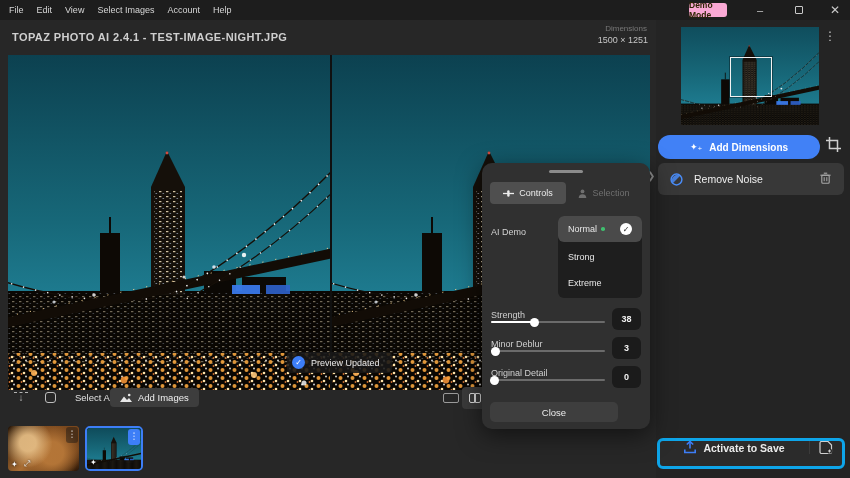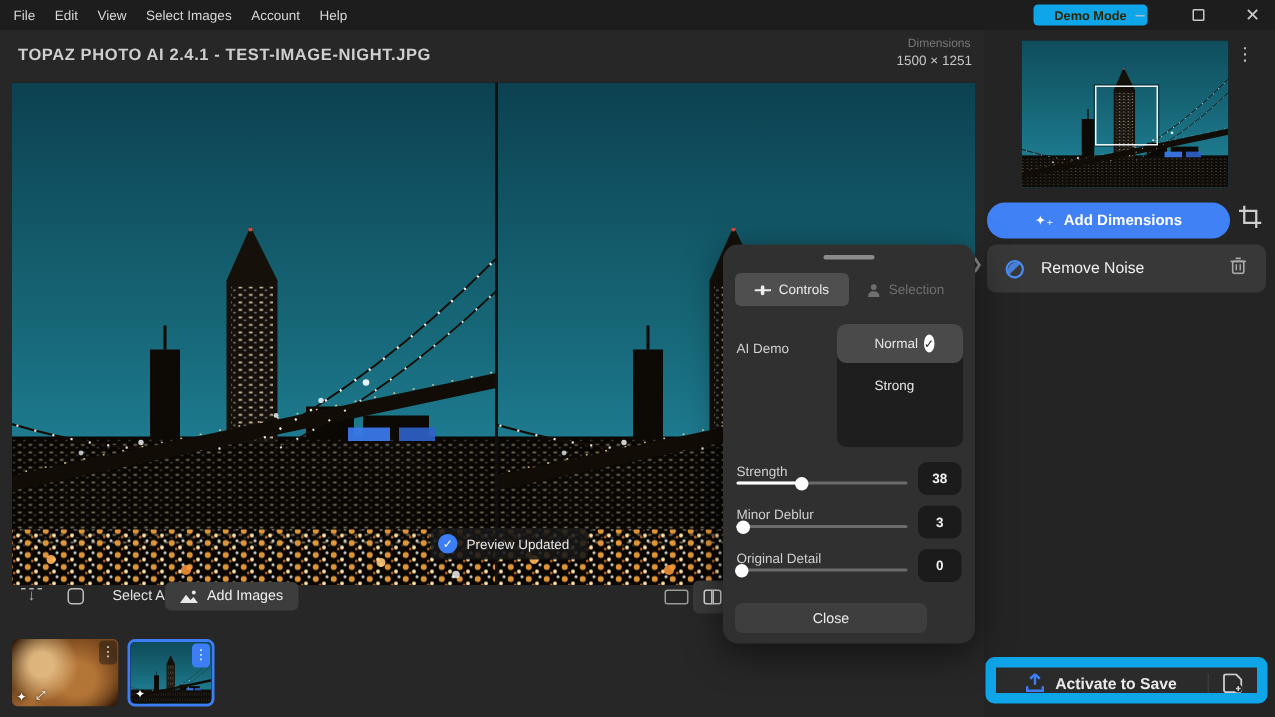--- a/index.html
+++ b/index.html
@@ -8,21 +8,21 @@
     position:relative; width:850px; height:478px; overflow:hidden;
     background:#272727; font-family:"Liberation Sans", sans-serif;
     -webkit-font-smoothing:antialiased; color:#ddd;
   }
   .abs { position:absolute; }
 
   
   .menubar { left:0; top:0; width:850px; height:20px; background:#1d1d1d; display:flex; align-items:center; }
   .menu-item { font-size:9px; color:#d6d6d6; margin-left:13px; cursor:default; }
   .menu-item:first-child { margin-left:9px; }
-  .demo-badge { position:absolute; left:689px; top:3px; width:76px; height:14px; background:#0ea5e9;
+  .demo-badge { position:absolute; left:689px; top:3px; width:38px; height:14px; background:#f9a8d4;
     border-radius:3px; color:#2e2503; font-size:8.5px; font-weight:bold; display:flex; align-items:center; justify-content:center; }
   .winbtn { position:absolute; top:0; height:20px; width:26px; display:flex; align-items:center; justify-content:center; color:#c9c9c9; }
   .wb-min { left:747px; font-size:11px; }
   .wb-max { left:786px; }
   .wb-max .sq { width:8px; height:8px; border:1.2px solid #c9c9c9; border-radius:1px; }
   .wb-close { left:822px; font-size:12px; }
 
   
   .titlebar { left:0; top:20px; width:850px; height:34px; }
   .app-title { position:absolute; left:12px; top:11px; font-size:11px; font-weight:bold; letter-spacing:.4px; color:#cfcfcf; }
@@ -81,21 +81,21 @@
   
   .panel { left:482px; top:163px; width:168px; height:266px; background:#303030; border-radius:10px;
     box-shadow:0 6px 24px rgba(0,0,0,.55); z-index:30; }
   .panel-handle { position:absolute; left:67px; top:7px; width:34px; height:2.5px; background:#8b8b8b; border-radius:2px; }
   .tabs { position:absolute; left:8px; top:19px; width:152px; height:22px; display:flex; }
   .tab { flex:1; display:flex; align-items:center; justify-content:center; gap:5px; font-size:9px; border-radius:4px; cursor:pointer; }
   .tab-active { background:#4f4f4f; color:#ececec; }
   .tab-inactive { color:#6f6f6f; }
   .ai-model-label { position:absolute; left:9px; top:64px; font-size:9px; color:#d2d2d2; }
   .dropdown { position:absolute; left:76px; top:53px; width:84px; height:82px; background:#1e1e1e; border-radius:6px; }
-  .dd-row { position:absolute; left:0; width:84px; height:26px; display:flex; align-items:center; padding:0 25px; font-size:9px; color:#e6e6e6; cursor:pointer; }
+  .dd-row { position:absolute; left:0; width:84px; height:26px; display:flex; align-items:center; padding:0 10px; font-size:9px; color:#e6e6e6; cursor:pointer; }
   .dd-selected { top:0; background:#4a4a4a; border-radius:6px; }
   .dd-strong { top:28px; } .dd-extreme { top:54px; }
   .green-dot { width:3.5px; height:3.5px; border-radius:50%; background:#3fbf6f; margin-left:4px; }
   .dd-check { margin-left:auto; width:12px; height:12px; border-radius:50%; background:#fff; color:#222;
     font-size:8px; display:flex; align-items:center; justify-content:center; }
 
   .slider-group { position:absolute; left:9px; width:150px; height:28px; }
   .sg-1 { top:141px; } .sg-2 { top:170px; } .sg-3 { top:199px; }
   .slider-label { font-size:9px; color:#cfcfcf; }
   .slider-track { position:absolute; left:0; top:17px; width:114px; height:2px; background:#6b6b6b; border-radius:1px; cursor:pointer; }
@@ -121,21 +121,21 @@
   .spark { font-size:9px; }
   .crop-btn { position:absolute; left:170px; top:117px; width:20px; height:20px; color:#cfcfcf; cursor:pointer; }
   .anchor-chevron { position:absolute; left:-9px; top:150px; color:#8d8d8d; font-size:10px; }
   .enh-row { position:absolute; left:2px; top:143px; width:186px; height:32px; background:#383838; border-radius:6px;
     display:flex; align-items:center; cursor:pointer; }
   .noise-icon { margin-left:12px; width:13px; height:13px; }
   .enh-label { margin-left:11px; font-size:10.5px; color:#efefef; }
   .trash-btn { margin-left:auto; margin-right:13px; color:#a8a8a8; cursor:pointer; }
 
   .activate-wrap { position:absolute; left:1px; top:418px; width:188px; height:31px; background:#2b2b2b;
-    border:7px solid #0ea5e9; border-radius:6px; display:flex; align-items:flex-end; }
+    border:3px solid #0ea5e9; border-radius:6px; display:flex; align-items:flex-start; }
   .activate-btn { flex:1; display:flex; align-items:center; justify-content:center; gap:7px; cursor:pointer; }
   .activate-label { font-size:10.5px; font-weight:bold; color:#eaeaea; }
   .save-opts-btn { width:33px; border-left:1px solid #3b3b3b; display:flex; align-items:center; justify-content:center; color:#cfcfcf; cursor:pointer; }
 </style>
 </head>
 <body>
 
 <svg width="0" height="0" style="position:absolute">
   <defs>
     <linearGradient id="sky" x1="0" y1="0" x2="0" y2="1">
@@ -290,20 +290,23 @@
     <span class="ai-model-label">AI Demo</span>
     <div class="dropdown">
       <div class="dd-row dd-selected">
         <span>Normal</span>
         <span class="green-dot"></span>
         <span class="dd-check">✓</span>
       </div>
       <div class="dd-row dd-strong">
         <span>Strong</span>
       </div>
+      <div class="dd-row dd-extreme">
+        <span>Extreme</span>
+      </div>
     </div>
 
     <div class="slider-group sg-1">
       <span class="slider-label">Strength</span>
       <div class="slider-track">
         <div class="slider-fill"></div>
         <div class="slider-handle"></div>
       </div>
       <div class="value-box">38</div>
     </div>

